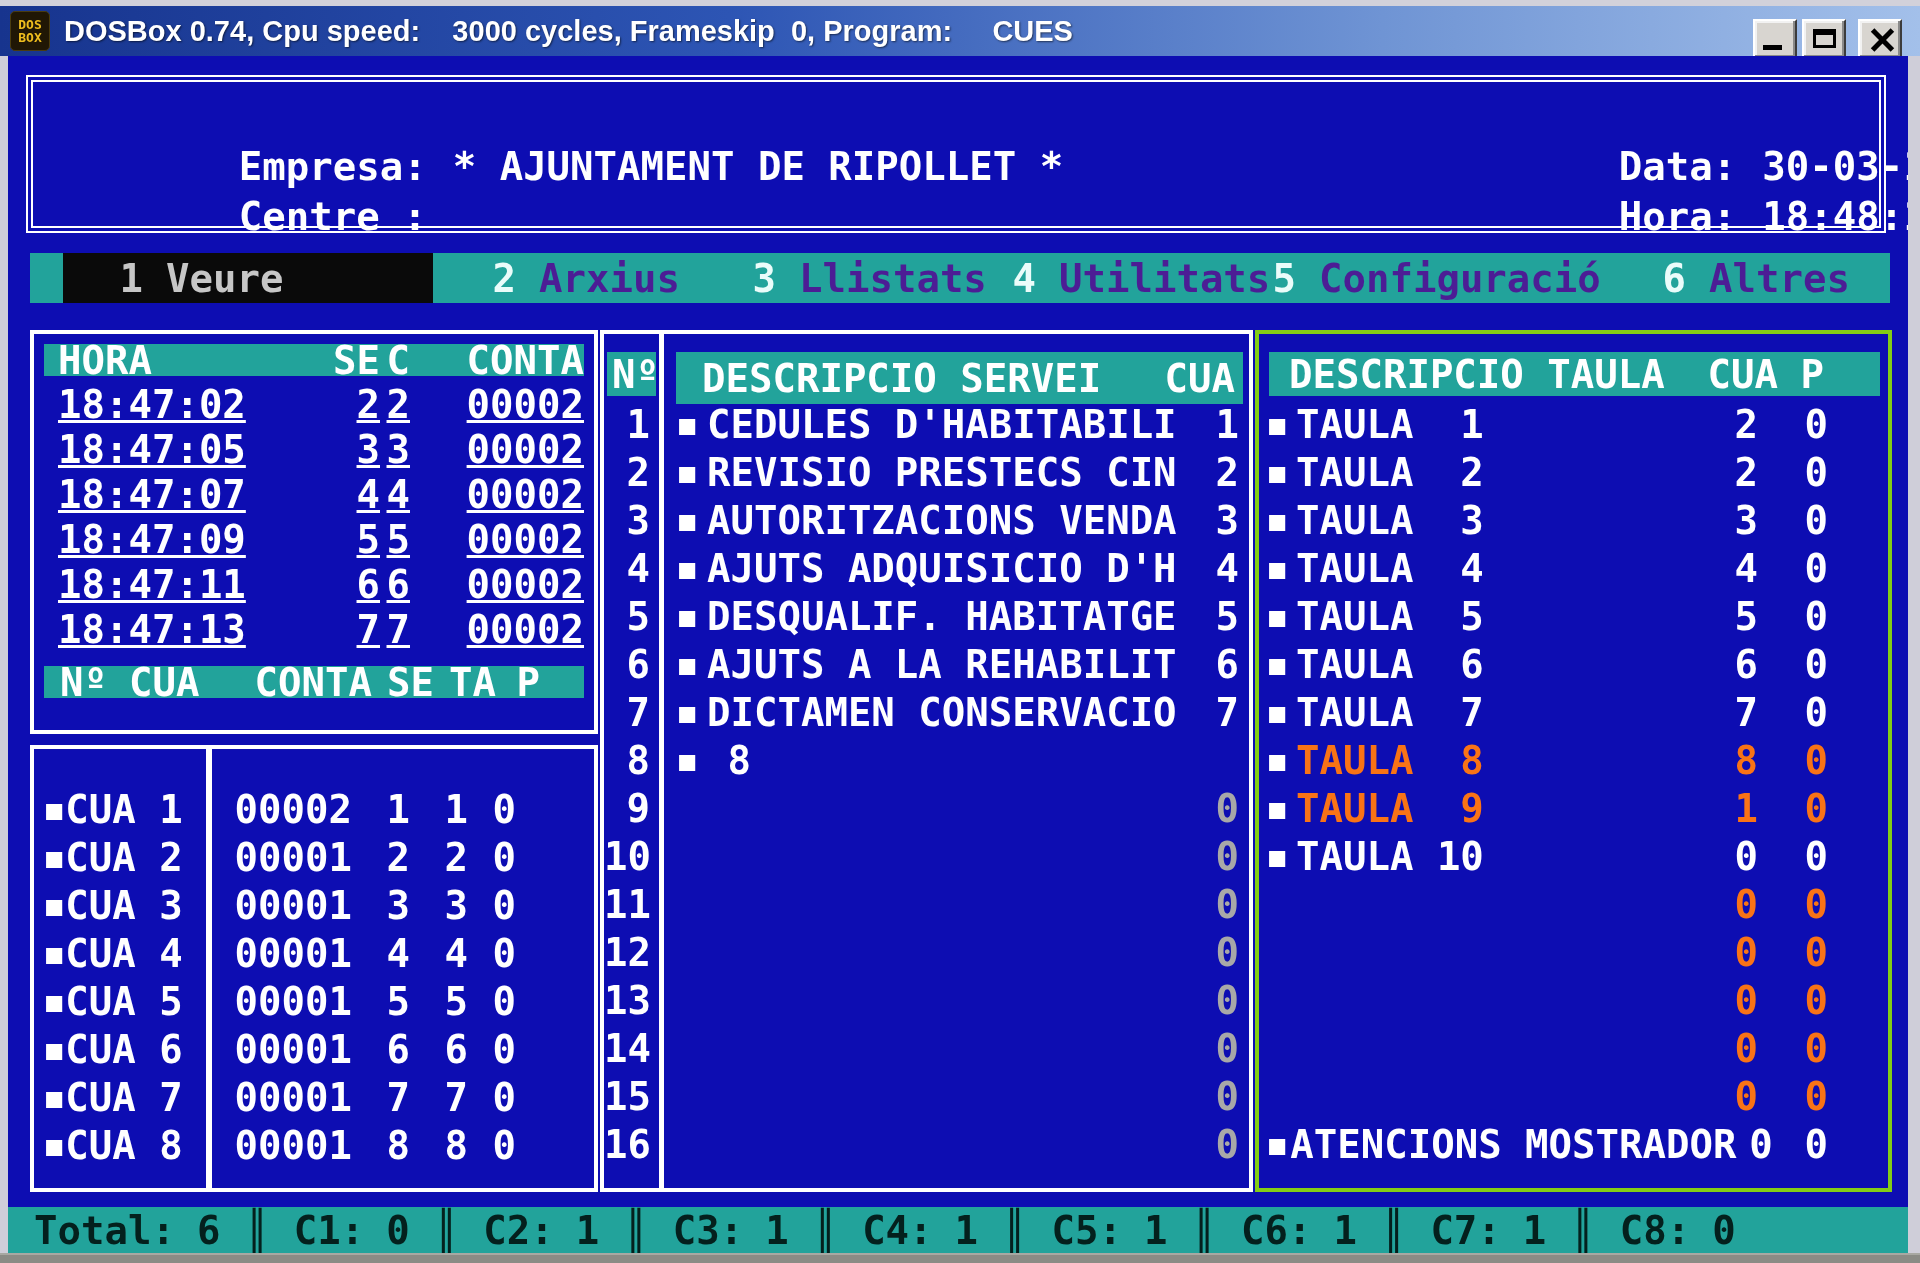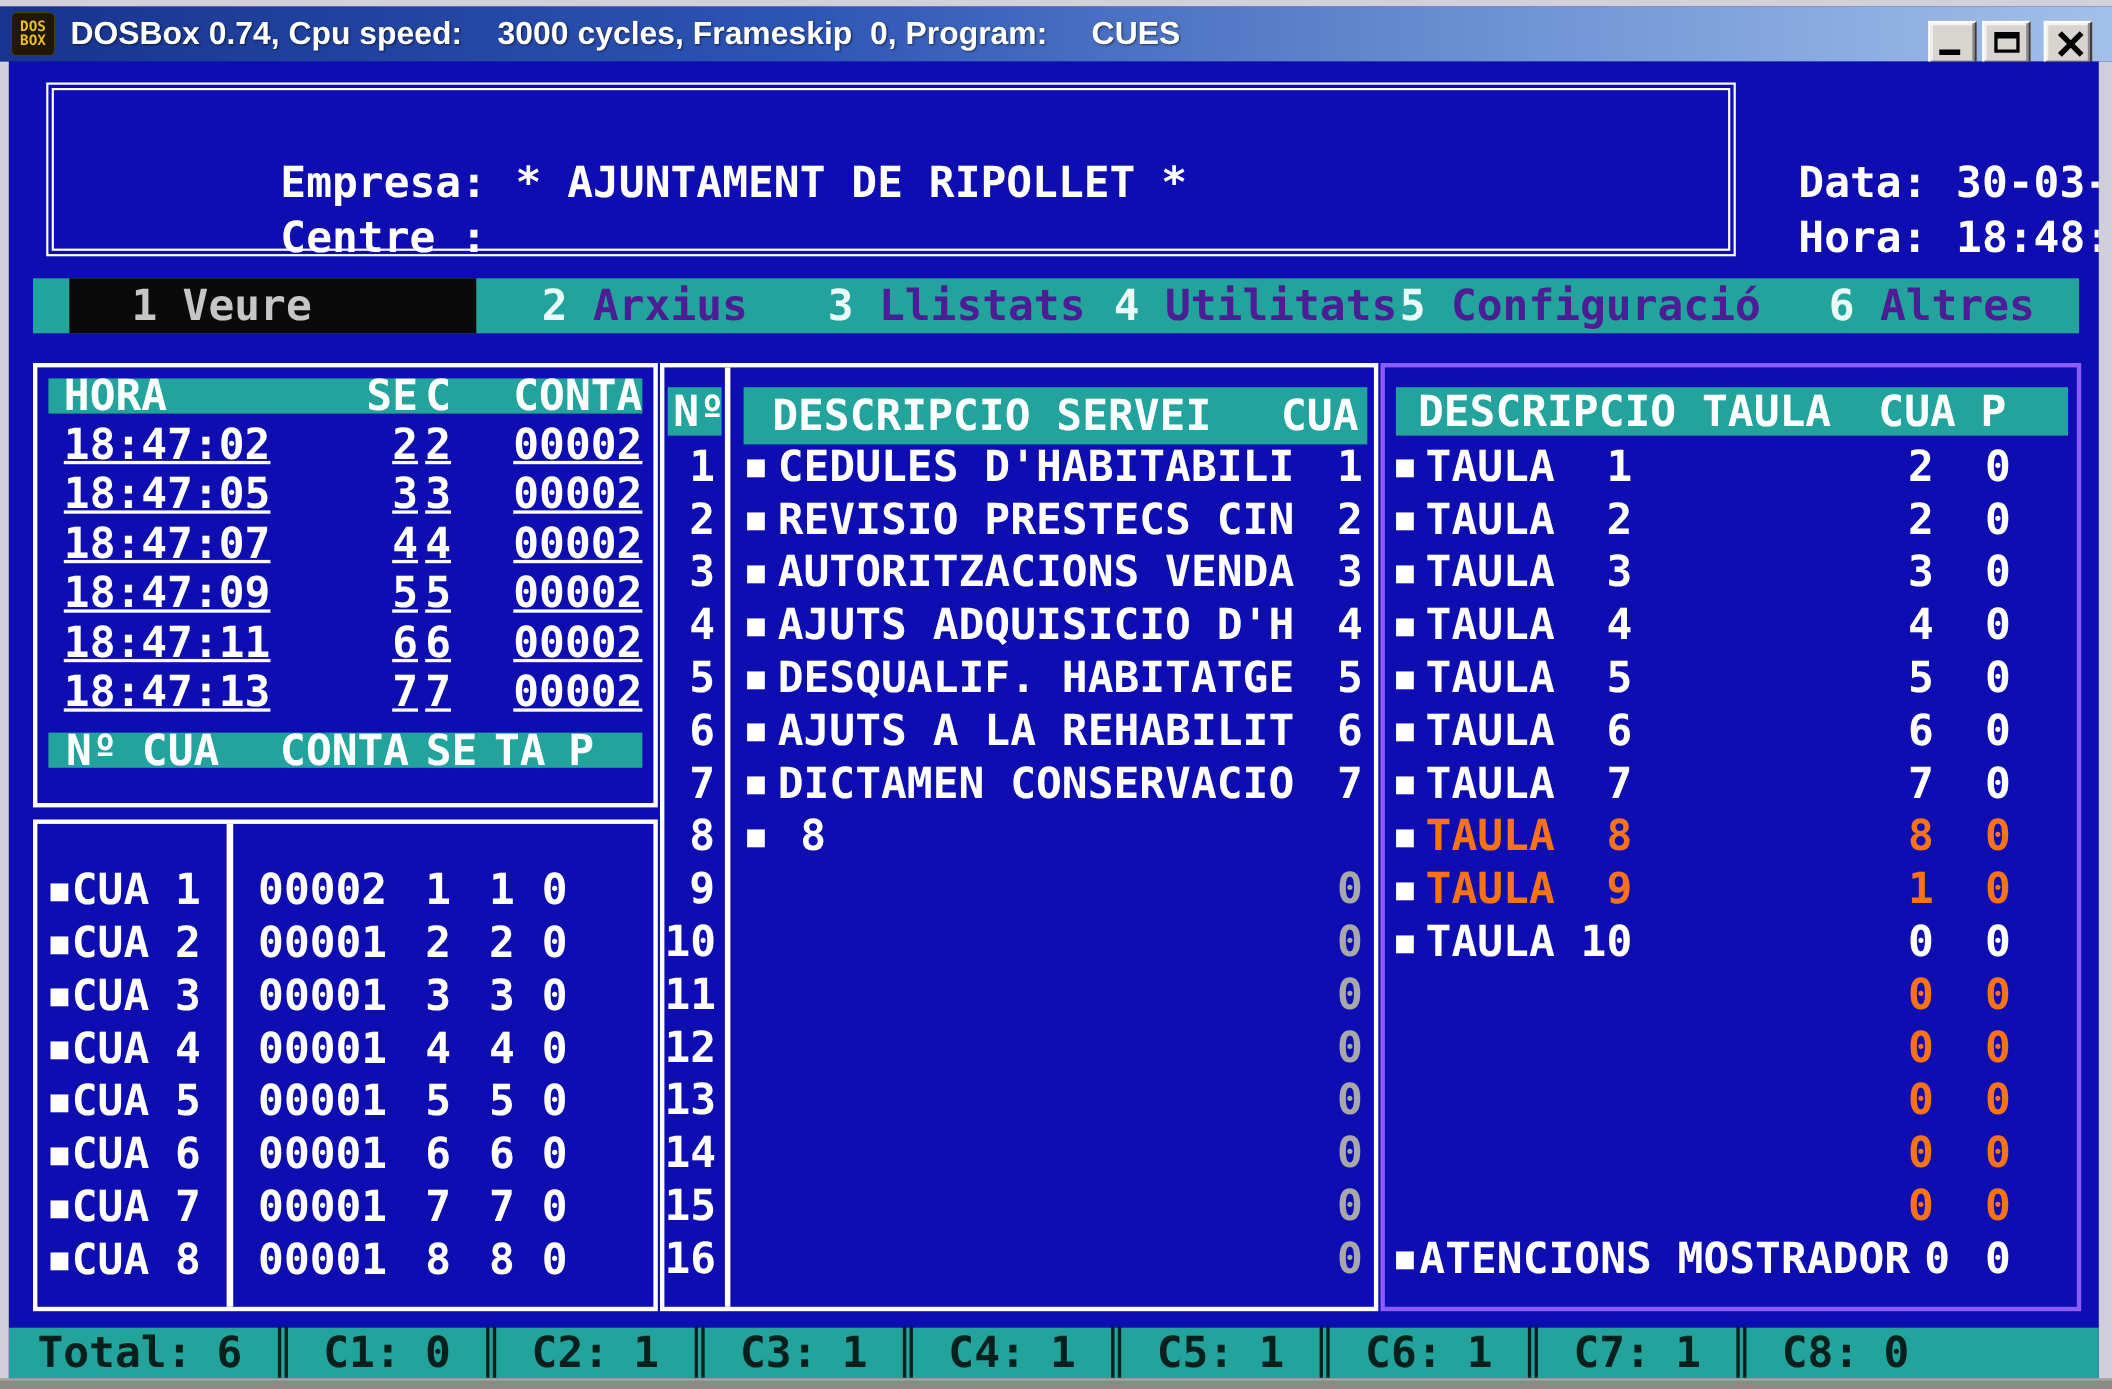--- a/index.html
+++ b/index.html
@@ -29,21 +29,21 @@
   .glyph-max{position:absolute;left:9px;top:8px;width:23px;height:19px;border:3px solid #000;border-top-width:6px;}
   .glyph-close{position:absolute;left:10px;top:6px;width:24px;height:24px;}
   .glyph-close::before,.glyph-close::after{content:"";position:absolute;left:10px;top:-1px;width:5px;height:28px;background:#000;}
   .glyph-close::before{transform:rotate(45deg);}
   .glyph-close::after{transform:rotate(-45deg);}
   
   #screen{position:absolute;left:8px;top:56px;right:12px;bottom:10px;background:#0d0db2;overflow:hidden;
     font-family:"DejaVu Sans Mono",monospace;font-weight:bold;font-size:39px;color:#fff;}
   .teal{background:#22a39b;color:#fff;}
   
-  #header-box{position:absolute;left:34px;top:19px;width:1536px;height:158px;border:7px double #fff;}
+  #header-box{position:absolute;left:18px;top:19px;width:1860px;height:158px;border:7px double #fff;}
   .hdr-line{position:absolute;left:18px;white-space:pre;line-height:46px;}
   .hdr-line.l1{top:16px;}
   .hdr-line.l2{top:66px;}
   .hdr-val{margin-left:26px;}
   .hdr-right{position:absolute;left:1398px;white-space:pre;line-height:46px;}
   .hdr-right.l1{top:16px;}
   .hdr-right.l2{top:66px;}
   
   #menu-bar{position:absolute;left:22px;top:197px;width:1860px;height:50px;background:#22a39b;}
   .menu-item{position:absolute;top:0;height:50px;display:flex;align-items:center;white-space:pre;cursor:default;}
@@ -100,21 +100,21 @@
   .sh-cua{width:76px;text-align:right;margin-right:8px;}
   #svc-rows{position:absolute;left:0;right:0;top:66px;}
   .svc-row{height:48px;display:flex;align-items:center;}
   .m-num{width:46px;text-align:right;}
   .m-gap{width:29px;}
   .m-bullet{width:28px;font-size:27px;line-height:1;color:#fff;}
   .m-desc{flex:1;white-space:pre;}
   .m-cua{width:44px;text-align:right;margin-right:10px;}
   .svc-row.dim .m-desc,.svc-row.dim .m-cua{color:#a8a8a8;}
   
-  #right-panel{position:absolute;left:1247px;top:274px;width:637px;height:862px;border:4px solid #8b5cf6;}
+  #right-panel{position:absolute;left:1247px;top:274px;width:637px;height:862px;border:4px solid #84cc16;}
   #tau-header{position:absolute;left:10px;top:18px;right:8px;height:44px;display:flex;align-items:center;}
   .th-desc{flex:1;padding-left:20px;}
   .th-cua{width:84px;text-align:right;}
   .th-p{width:46px;text-align:right;margin-right:56px;}
   #tau-rows{position:absolute;left:0;right:0;top:66px;}
   .tau-row{height:48px;display:flex;align-items:center;padding-left:10px;}
   .t-bullet{width:27px;font-size:27px;line-height:1;color:#fff;}
   .t-desc{flex:1;white-space:pre;}
   .t-cua{width:46px;text-align:right;}
   .t-p{width:70px;text-align:right;margin-right:60px;}

